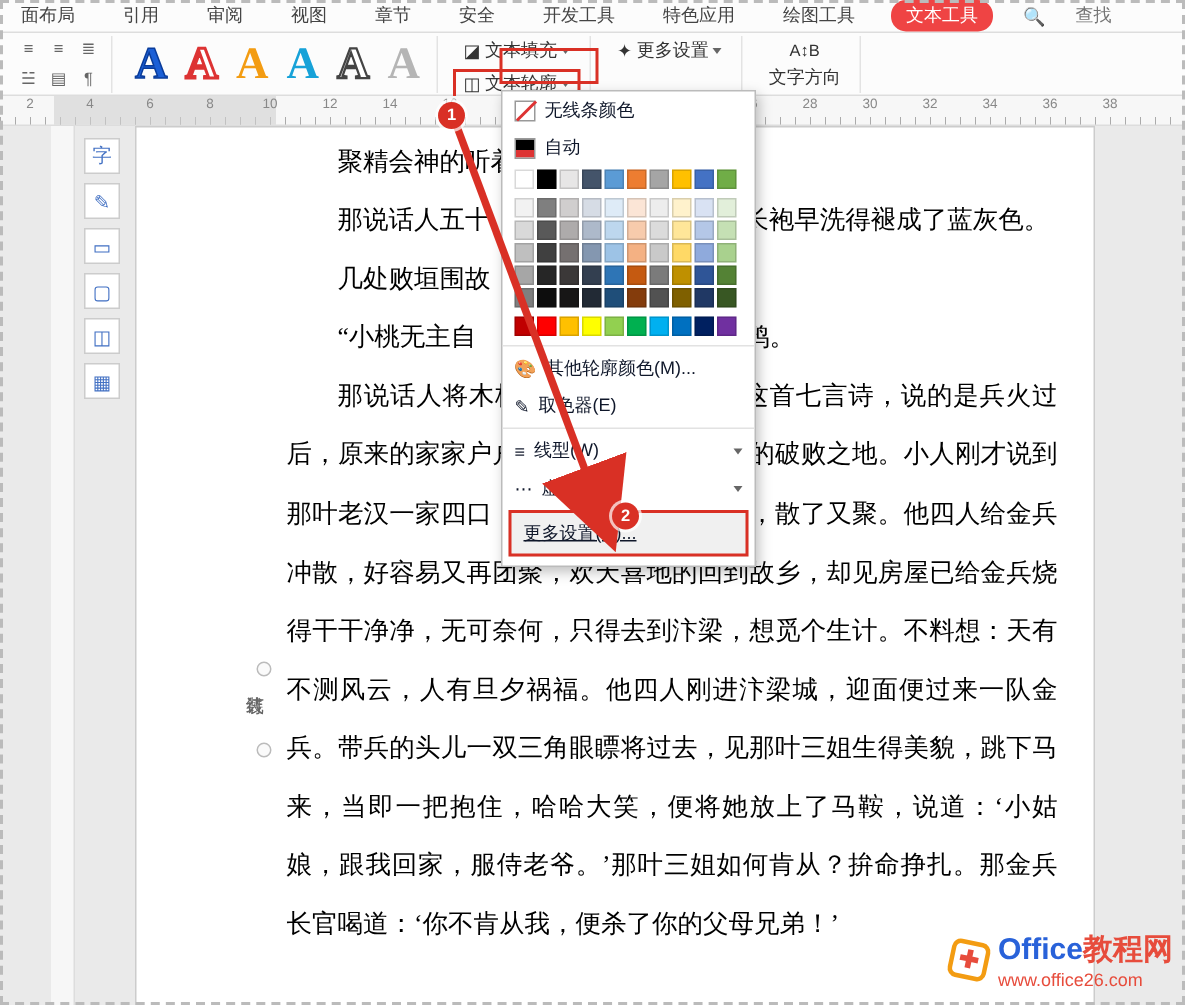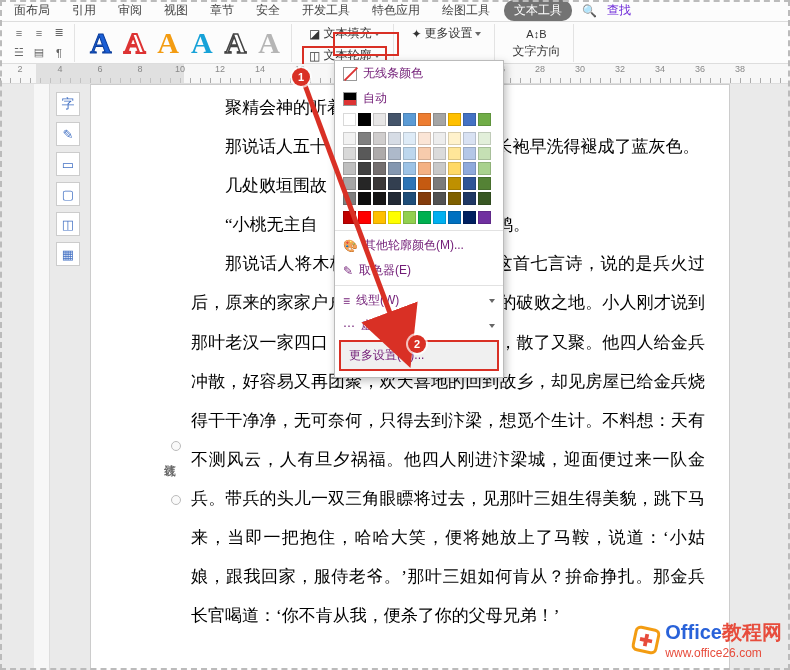--- a/index.html
+++ b/index.html
@@ -12,28 +12,28 @@
     position:relative;
   }
   
   .tabs {
     height:22px;
     display:flex;
     align-items:center;
     padding-left:6px;
     background:#fcfcfc;
     border-bottom:1px solid #ddd;
-    gap:6px;
+    gap:16px;
   }
   .tab { padding:2px 8px; color:#444; cursor:pointer; }
   .tab.active {
-    background:#737373; color:#fff; border-radius:10px; padding:2px 10px;text-align:center;
+    background:#ef4444; color:#fff; border-radius:10px; padding:2px 10px;text-align:center;
   }
   .search-icon { color:#666; margin-left:4px; }
-  .search-text { color:#6d28d9; padding:0 4px; }
+  .search-text { color:#737373; padding:0 4px; }
 
   
   .ribbon {
     height:42px;
     background:#fcfcfc;
     border-bottom:1px solid #ddd;
     display:flex;
     align-items:center;
     padding:2px 4px;
     gap:4px;
@@ -140,21 +140,21 @@
   .dropdown {
     position:absolute; left:334px; top:60px;
     width:170px; background:#fff;
     border:1px solid #bbb;
     box-shadow:2px 3px 8px rgba(0,0,0,.25);
     z-index:50;
     font-size:12px;
   }
   .dd-row {
     display:flex; align-items:center; gap:6px;
-    padding:4px 8px; color:#701a75;
+    padding:4px 8px; color:#0f172a;
   }
   .dd-row .sw { width:14px;height:14px;border:1px solid #999; display:inline-block;}
   .dd-row .sw.none {
     background:#fff;
     position:relative;
   }
   .dd-row .sw.none::after{
     content:""; position:absolute; left:-2px; top:5px; width:18px; height:2px;
     background:#d33; transform:rotate(-45deg);
   }
@@ -167,21 +167,21 @@
   .swatches {
     display:grid; grid-template-columns:repeat(10, 13px);
     gap:2px; padding:2px 8px 4px 8px;
   }
   .swatches div { width:13px;height:13px; border:1px solid rgba(0,0,0,.15);}
   .dd-more {
     border:2px solid #d93025;
     margin:2px 4px 6px 4px;
     background:#f0f0f0;
   }
-  .dd-more .dd-row { padding:5px 8px; }
+  .dd-more .dd-row { padding:5px 8px;text-decoration:underline; }
 
   
   .callout {
     position:absolute; width:18px;height:18px;border-radius:50%;
     background:#d93025;color:#fff;font-size:11px;font-weight:bold;
     display:flex;align-items:center;justify-content:center;
     z-index:90;
     box-shadow:0 0 0 2px rgba(255,255,255,.7);
   }
   .red-outline-top {

